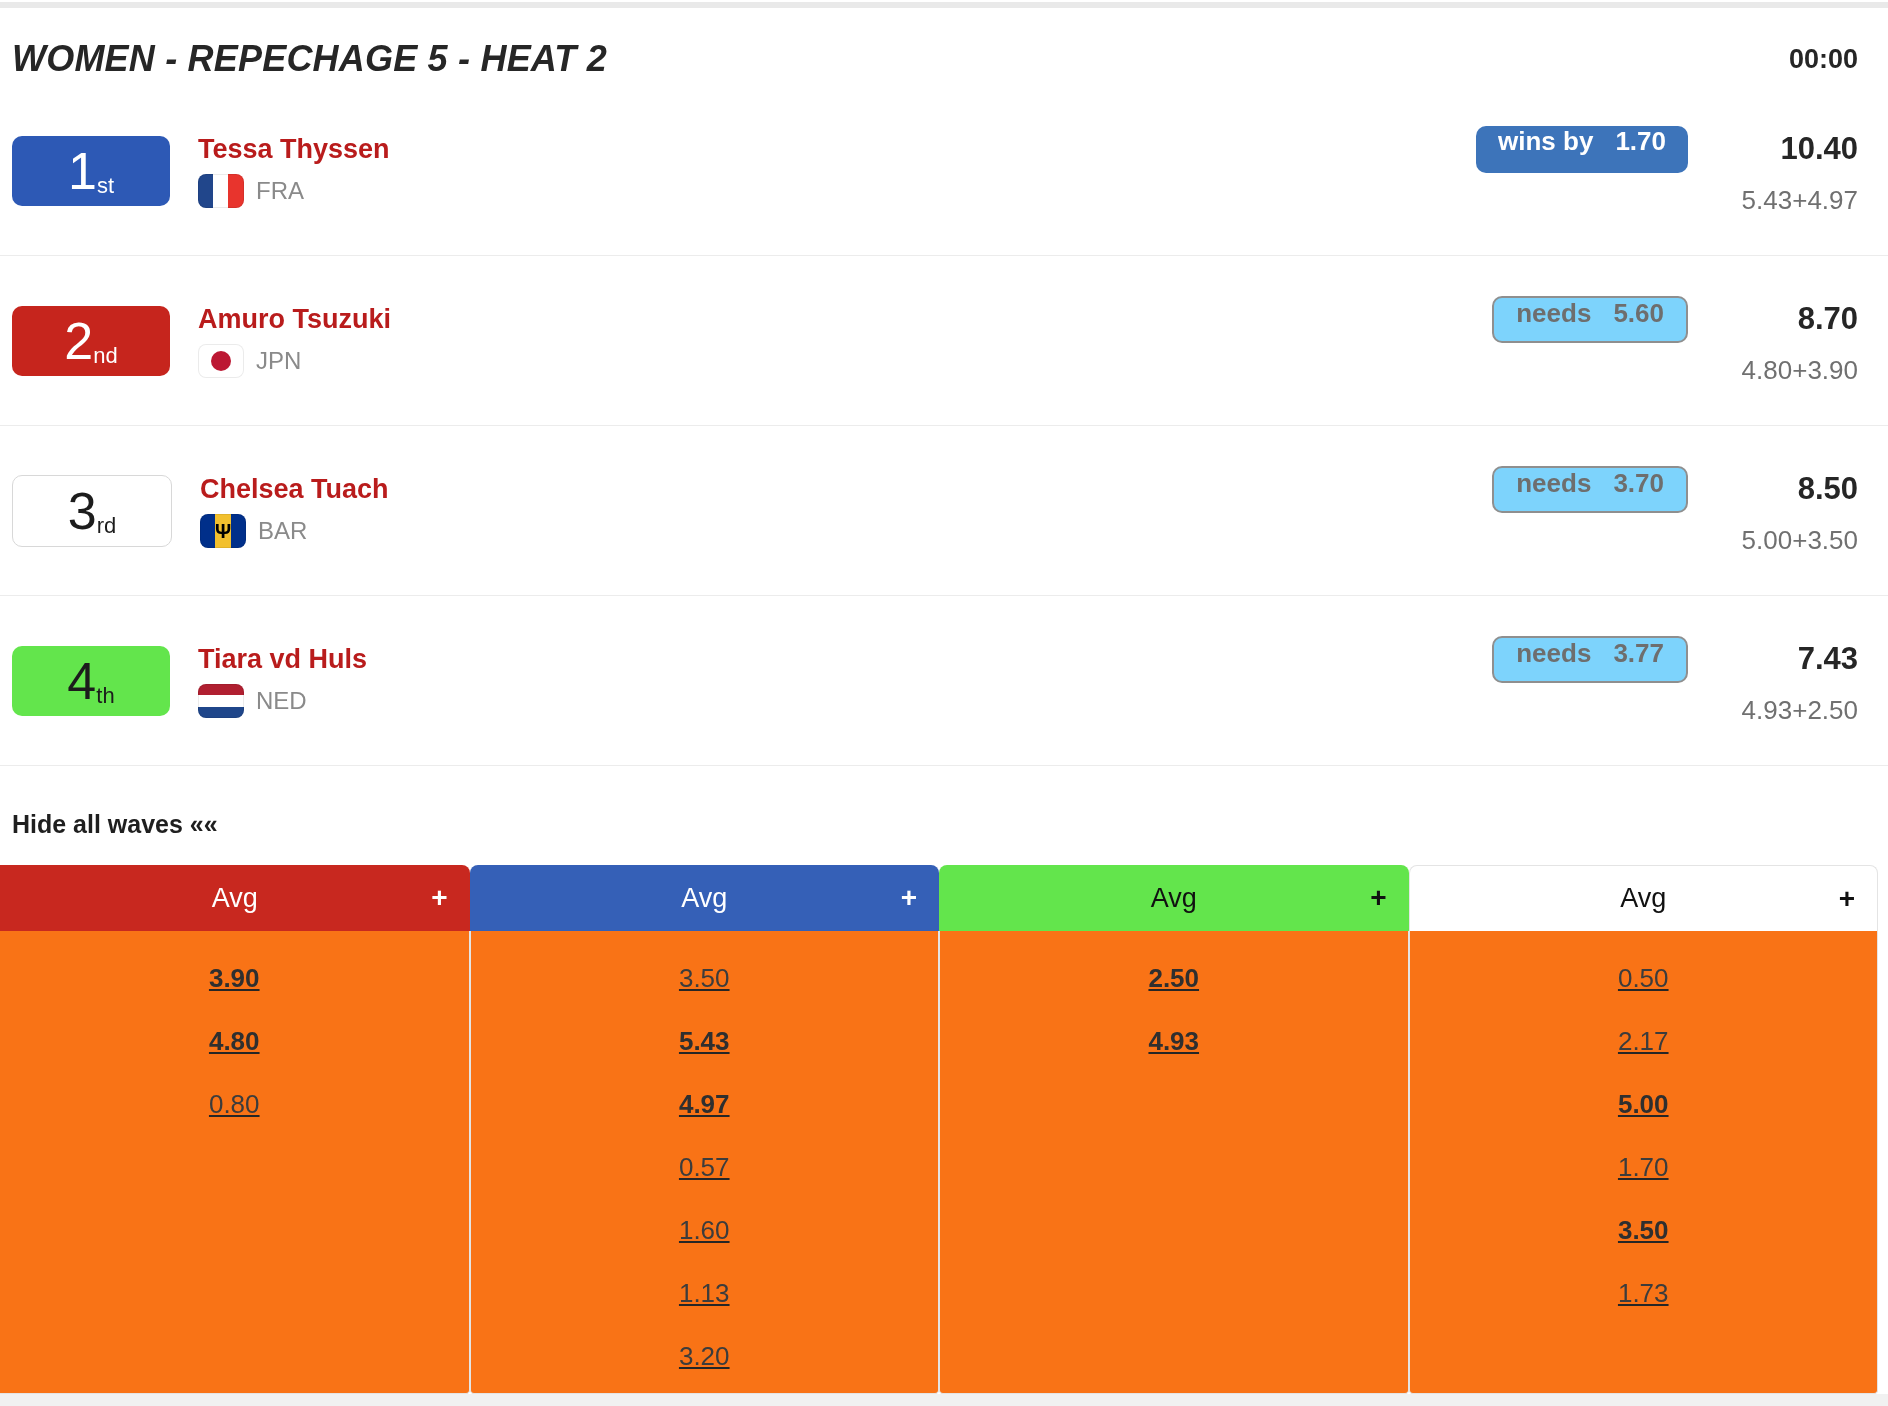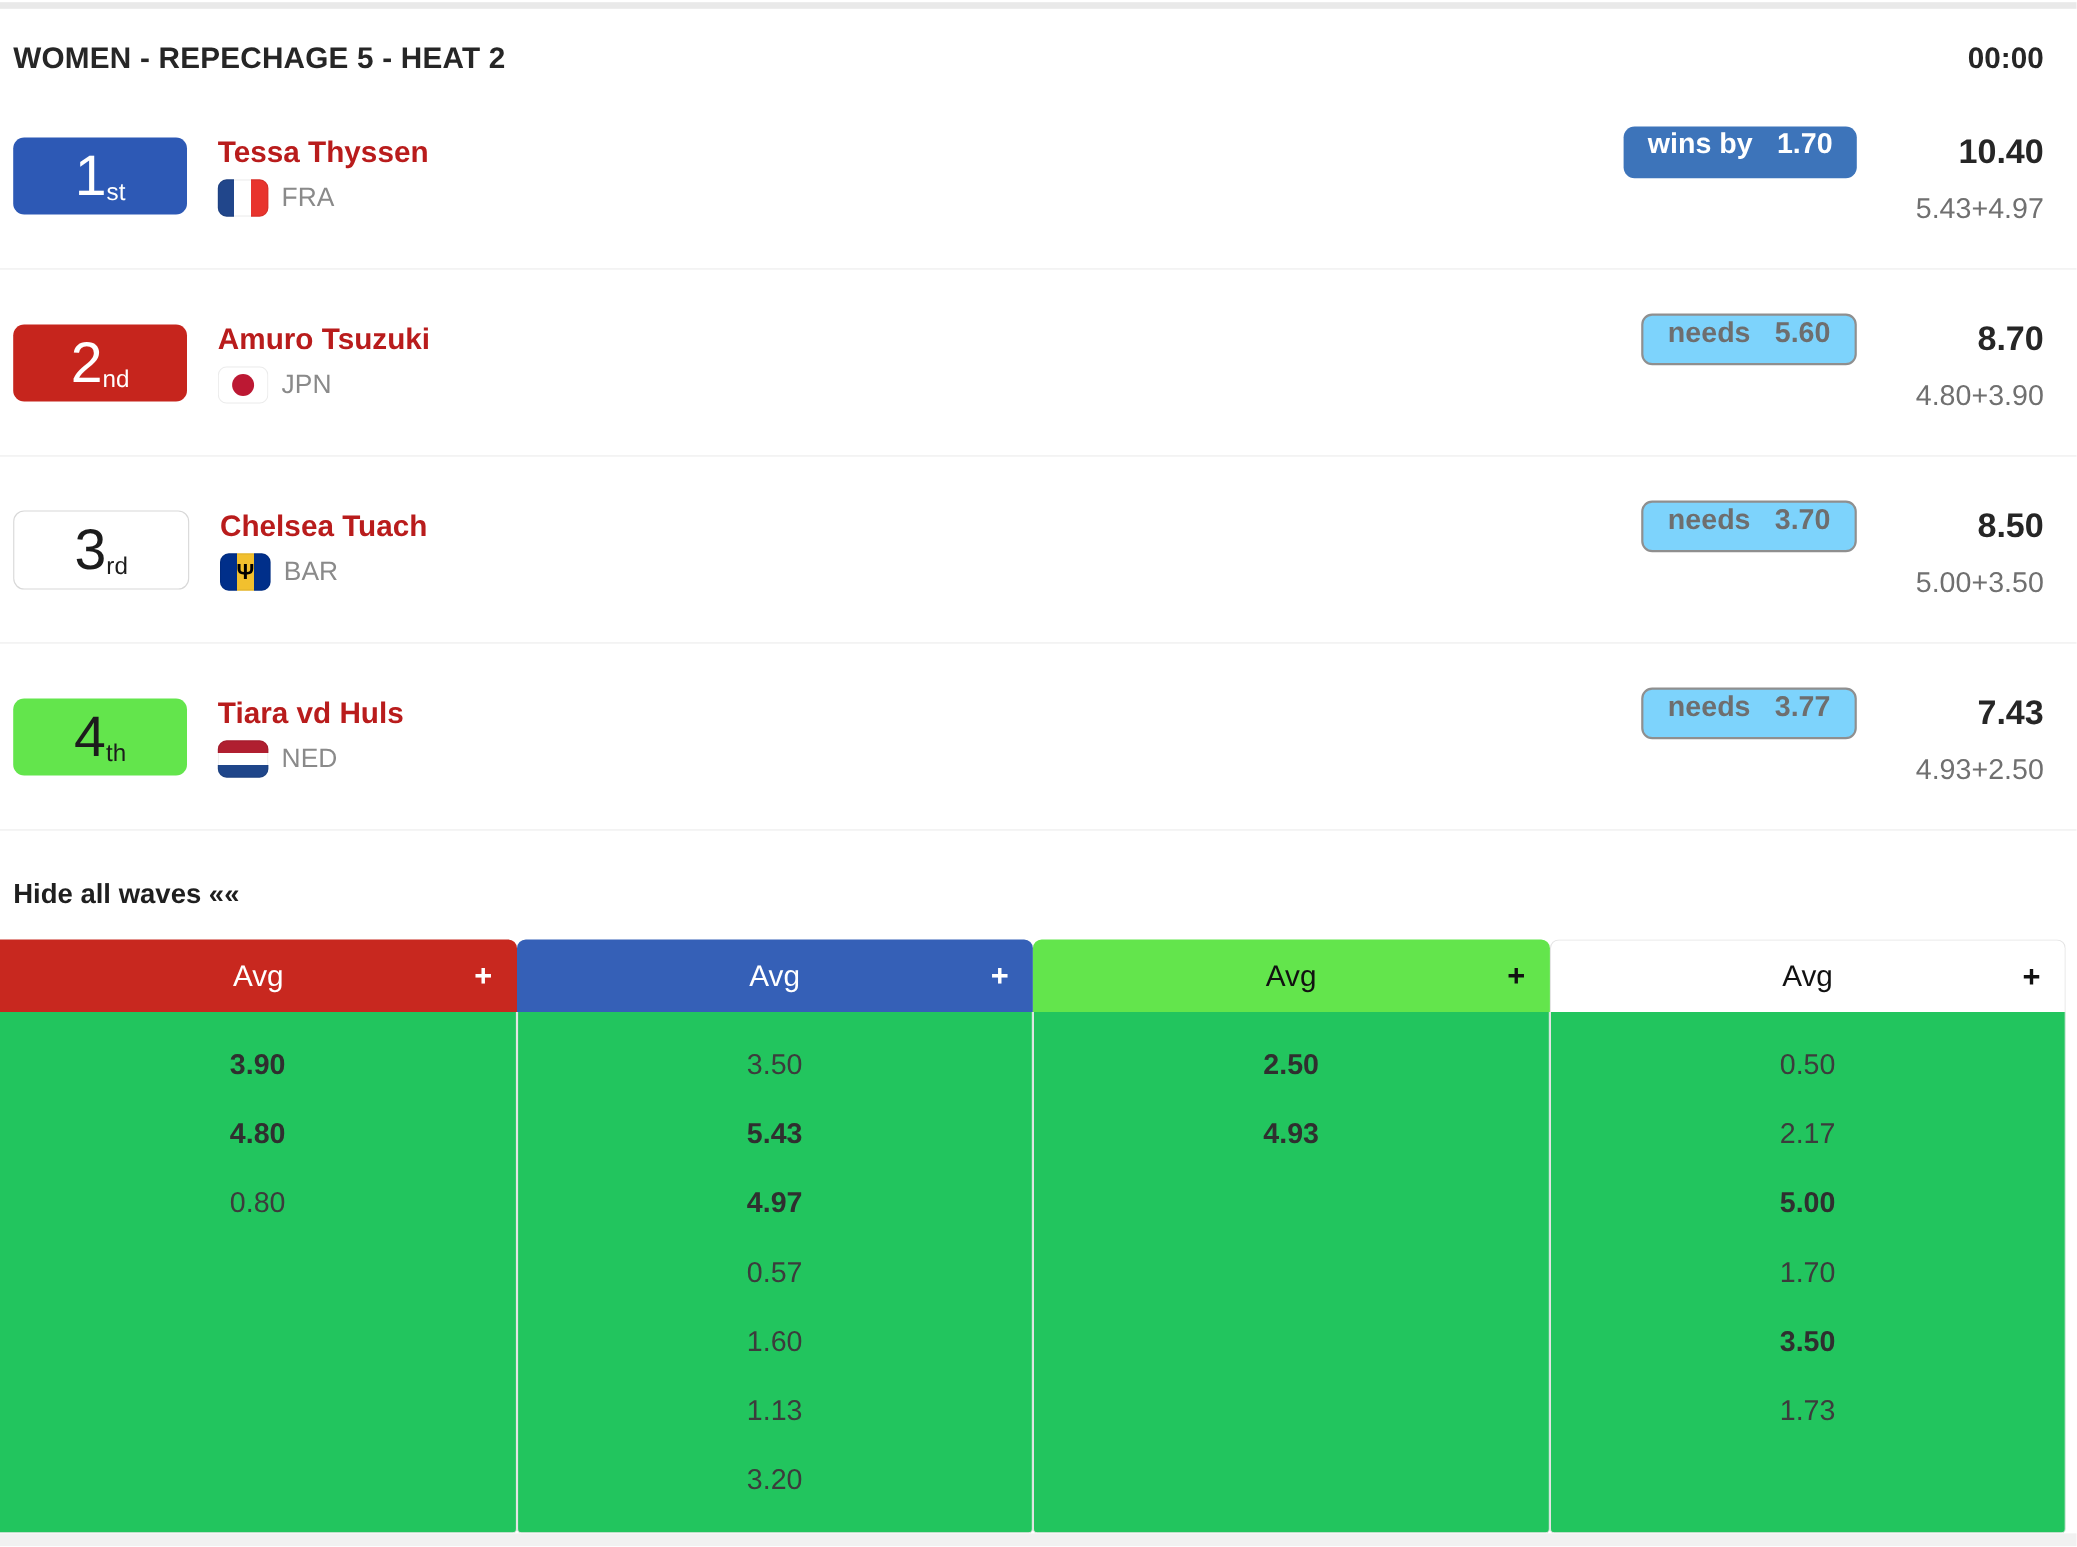--- a/index.html
+++ b/index.html
@@ -9,21 +9,21 @@
     color:#262626;background:#ffffff;
     position:relative;overflow:hidden;
     display:flex;flex-direction:column;
   }
   .top-strip{height:6px;background:#e9e9e9;margin-top:2px;}
   
   .heat-header{
     display:flex;justify-content:space-between;align-items:center;
     padding:30px 30px 6px 12px;
   }
-  .heat-title{font-size:27px;font-weight:700;letter-spacing:.2px;}
+  .heat-title{font-size:36px;font-weight:700;letter-spacing:.2px;font-style:italic;}
   .heat-timer{font-size:27px;font-weight:700;}
   
   .rows{}
   .crow{
     display:flex;align-items:center;
     height:169px;padding:0 30px 0 12px;
     border-bottom:1px solid #ececec;
   }
   .crow:last-child{border-bottom:1px solid #ececec;}
   .place-badge{
@@ -77,22 +77,22 @@
     font-size:27px;cursor:pointer;
   }
   .wave-col:first-child .wave-head{border-radius:0 8px 0 0;}
   .wave-head .avg-label{flex:1;text-align:center;}
   .wave-head .plus{position:absolute;right:22px;font-size:28px;font-weight:700;cursor:pointer;}
   .head-red{background:#c8281f;color:#ffffff;}
   .head-blue{background:#3560b7;color:#ffffff;}
   .head-green{background:#63e54c;color:#111111;}
   .head-white{background:#ffffff;color:#111111;border:1px solid #e4e4e4;border-bottom:none;box-sizing:border-box;}
   .wave-body{
-    flex:1;background:#22c55e;border:1px solid #e4e4e4;border-top:none;
-    border-radius:0 0 4px 4px;padding-top:16px;box-sizing:border-box;
+    flex:1;background:#f97316;border:1px solid #e4e4e4;border-top:none;
+    border-radius:0 0 4px 4px;padding-top:16px;box-sizing:border-box;text-decoration:underline;
   }
   .wave-col:first-child .wave-body{border-left:none;border-radius:0 0 4px 0;}
   .wave-val{
     height:63px;line-height:63px;text-align:center;
     font-size:26px;color:#3c3c3c;
   }
   .wave-val.counting{font-weight:700;color:#2f2f2f;}
   .bottom-gap{height:12px;background:#f1f1f1;}
 </style>
 </head>

